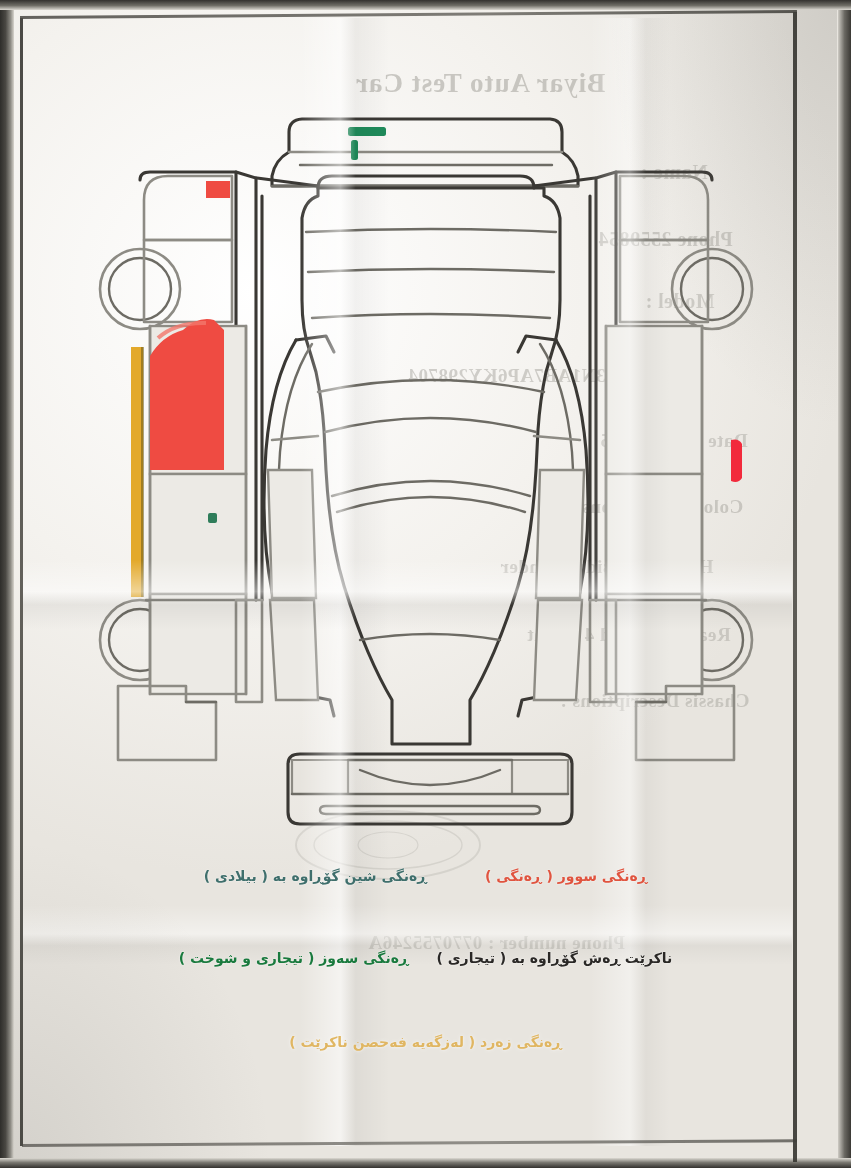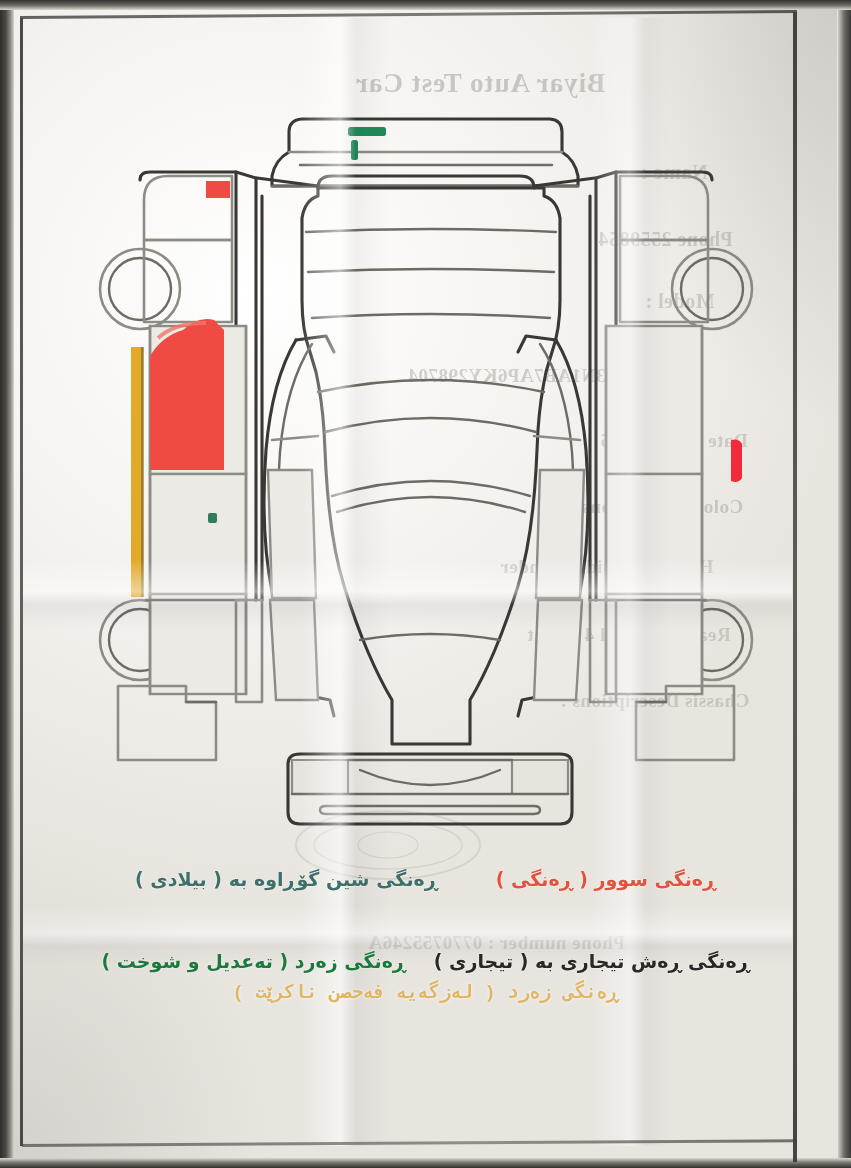--- a/index.html
+++ b/index.html
@@ -67,24 +67,24 @@
 
   
   #diagram{position:absolute;left:0;top:0;width:851px;height:1168px;}
   #diagram svg{display:block;}
 
   
   .legend{position:absolute;left:0;width:851px;text-align:center;
     direction:rtl;font-family:"DejaVu Sans",sans-serif;font-weight:bold;
     white-space:nowrap;}
   .legend-row{display:flex;justify-content:center;align-items:baseline;}
-  .lg-item{font-size:19px;letter-spacing:0px;}
+  .lg-item{font-size:14px;letter-spacing:0px;}
   .row1{top:868px;}
   .row2{top:950px;}
-  .row3{top:980px;font-family:Liberation Mono, monospace;}
+  .row3{top:1034px;}
   .gap-a{width:58px;}
   .gap-b{width:28px;}
   .sh{text-shadow:0 0 2px rgba(255,255,255,.85);}
 </style>
 </head>
 <body>
 
 <div id="sheet">
 
   <div id="bleed-layer">
@@ -280,23 +280,23 @@
   <div class="legend row1">
     <div class="legend-row">
       <span class="lg-item sh" style="color:#e0543f;">ڕەنگی سوور ( ڕەنگی )</span>
       <span class="gap-a"></span>
       <span class="lg-item sh" style="color:#3f6f6c;">ڕەنگی شین گۆڕاوە بە ( بیلادی )</span>
     </div>
   </div>
 
   <div class="legend row2">
     <div class="legend-row">
-      <span class="lg-item sh" style="color:#2a2826;">ڕەنگی ڕەش تیجاری بە ( تیجاری )</span>
+      <span class="lg-item sh" style="color:#2a2826;">ناکرێت ڕەش گۆڕاوە بە ( تیجاری )</span>
       <span class="gap-b"></span>
-      <span class="lg-item sh" style="color:#1a7a3e;">ڕەنگی زەرد ( تەعدیل و شوخت )</span>
+      <span class="lg-item sh" style="color:#1a7a3e;">ڕەنگی سەوز ( تیجاری و شوخت )</span>
     </div>
   </div>
 
   <div class="legend row3">
     <div class="legend-row">
       <span class="lg-item" style="color:#e0b45c;text-shadow:0 0 3px rgba(255,255,255,.9);opacity:.95;">ڕەنگی زەرد ( لەزگەیە فەحصن ناکرێت )</span>
     </div>
   </div>
 
   <div class="frame-left"></div>

